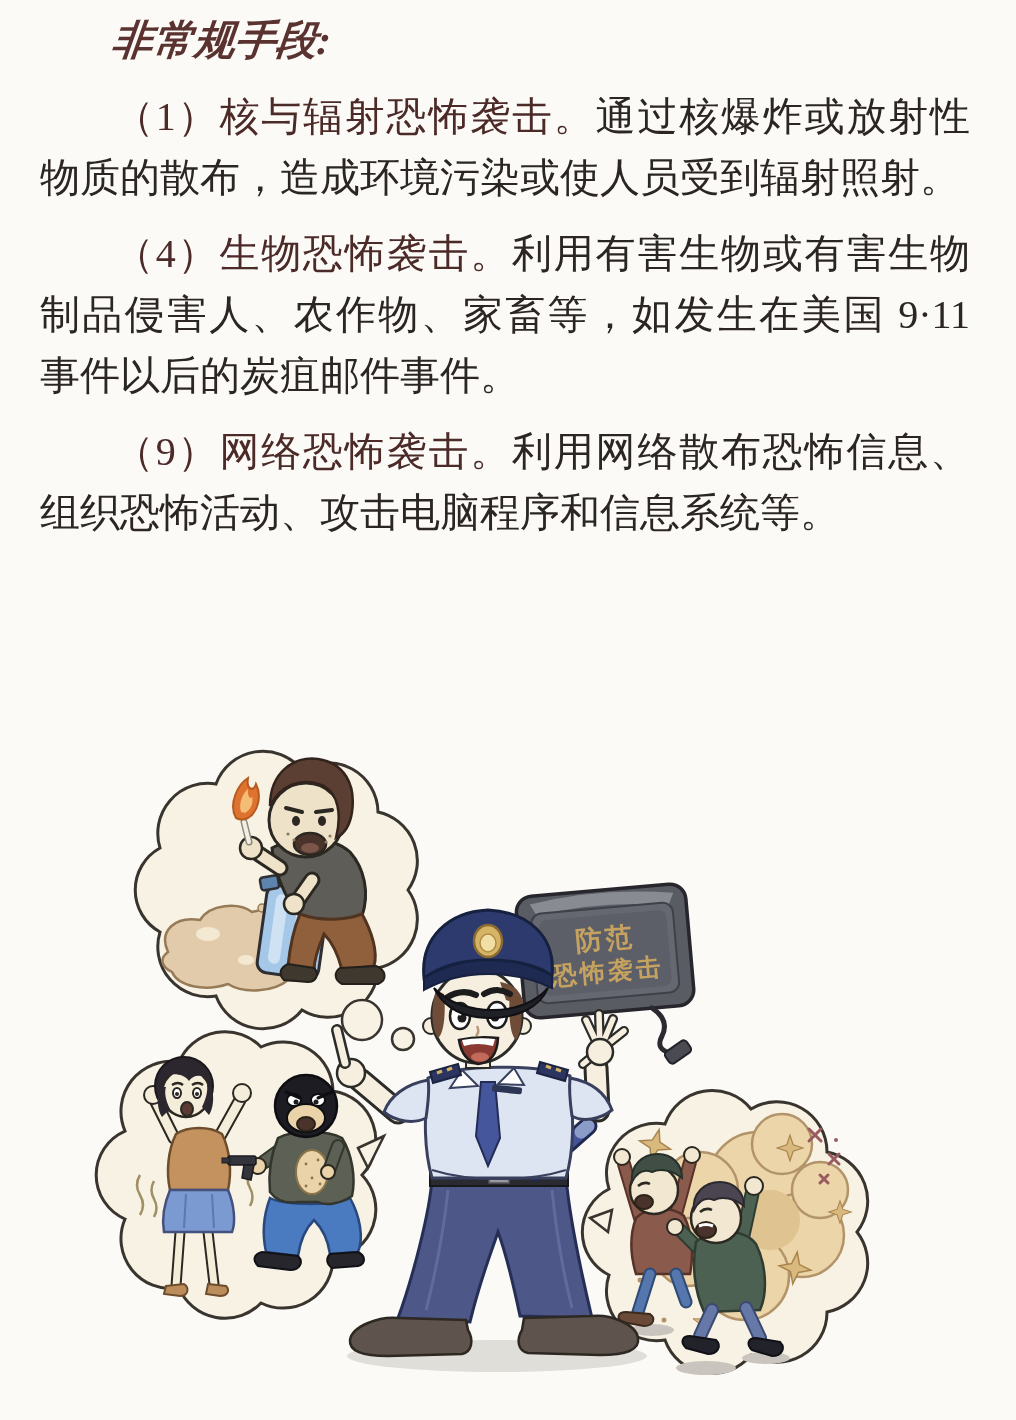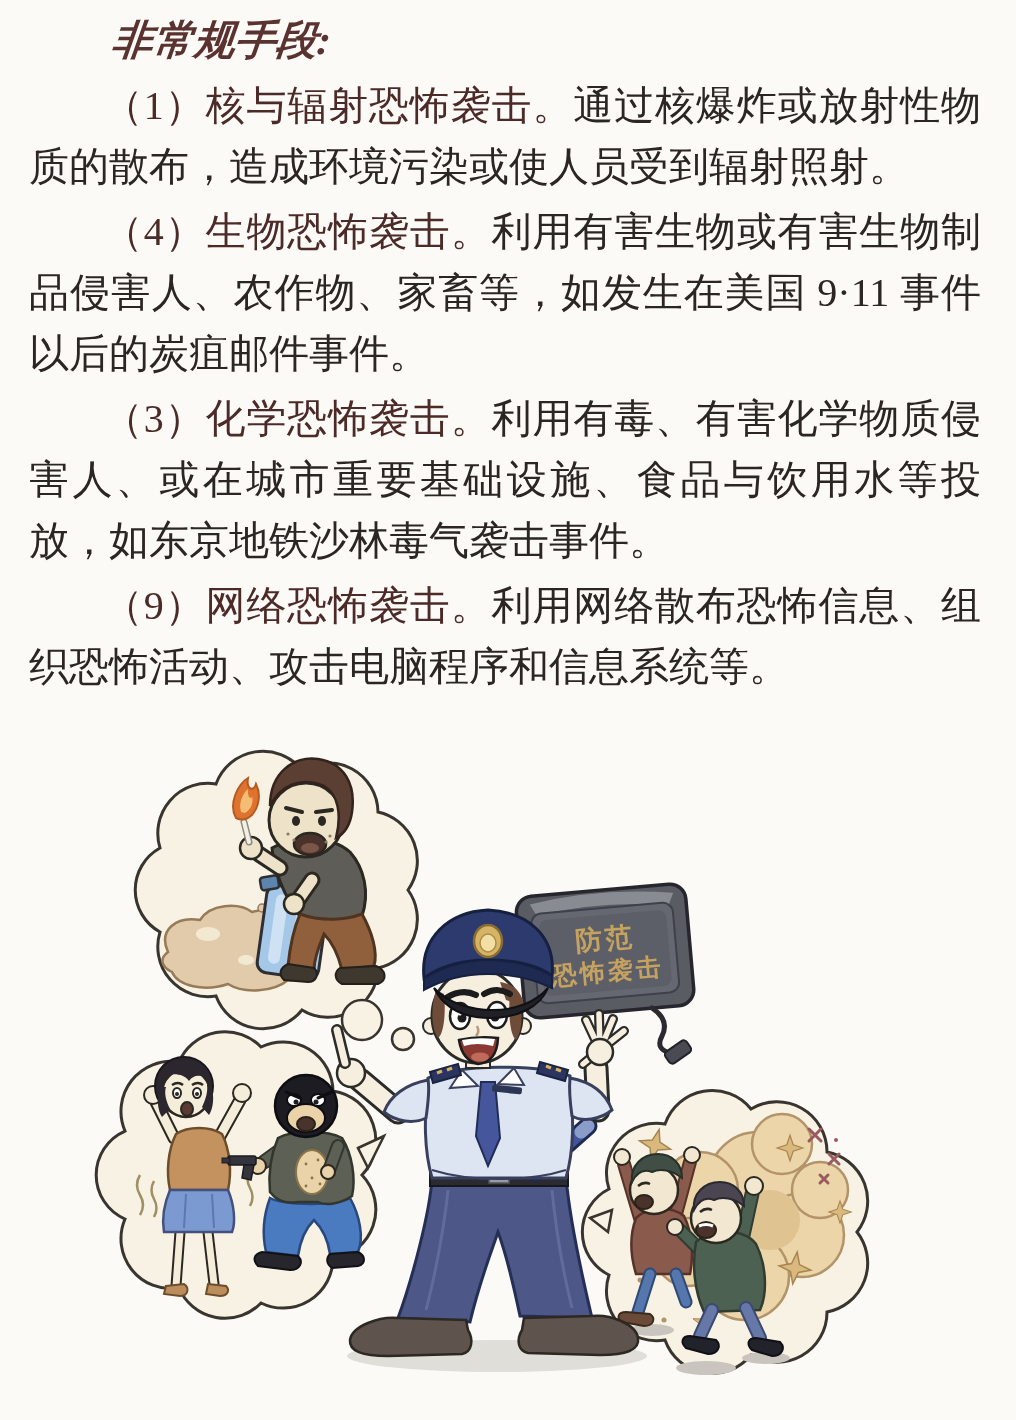--- a/index.html
+++ b/index.html
@@ -20,21 +20,21 @@
   .heading{
     display:inline-block;
     font-style:italic;
     font-weight:bold;
     color:#5a322f;
     margin-left:84px;
     font-size:41px;
     transform:skewX(-6deg);
     transform-origin:left bottom;
   }
-  .textblock p{margin:4px;text-indent:74px;}
+  .textblock p{margin:15px;text-indent:74px;}
   .plabel{color:#4c2a28;}
   .illus{
     position:absolute;
     left:0;top:720px;
     width:1016px;height:700px;
   }
   .sign-text{
     font-family:"Liberation Sans","DejaVu Sans",sans-serif;
     font-weight:bold;
     fill:#c5a260;
@@ -44,21 +44,20 @@
 </style>
 </head>
 <body>
 
 <div class="page">
 
   <div class="textblock">
     <div class="heading">非常规手段:</div>
     <p><span class="plabel">（1）核与辐射恐怖袭击。</span><span>通过核爆炸或放射性物质的散布，造成环境污染或使人员受到辐射照射。</span></p>
     <p><span class="plabel">（4）生物恐怖袭击。</span><span>利用有害生物或有害生物制品侵害人、农作物、家畜等，如发生在美国 9·11 事件以后的炭疽邮件事件。</span></p>
-    <p><span class="plabel">（3）化学恐怖袭击。</span><span>利用有毒、有害化学物质侵害人、或在城市重要基础设施、食品与饮用水等投放，如东京地铁沙林毒气袭击事件。</span></p>
     <p><span class="plabel">（9）网络恐怖袭击。</span><span>利用网络散布恐怖信息、组织恐怖活动、攻击电脑程序和信息系统等。</span></p>
   </div>
 
   <svg class="illus" viewBox="0 0 1016 700">
 
     <g>
       <path d="M408 170 A50 50 0 0 1 378 248 A50 50 0 0 1 302 290 A50 50 0 0 1 216 276 A50 50 0 0 1 160 212 A48 48 0 0 1 160 128 A50 50 0 0 1 216 64 A50 50 0 0 1 302 50 A50 50 0 0 1 378 92 A50 50 0 0 1 408 170 Z" fill="#f7f2e4" stroke="#39342e" stroke-width="3"></path>
       <circle cx="362" cy="300" r="20" fill="#f7f2e4" stroke="#39342e" stroke-width="2.5"></circle>
       <circle cx="403" cy="319" r="11" fill="#f7f2e4" stroke="#39342e" stroke-width="2.5"></circle>
 

